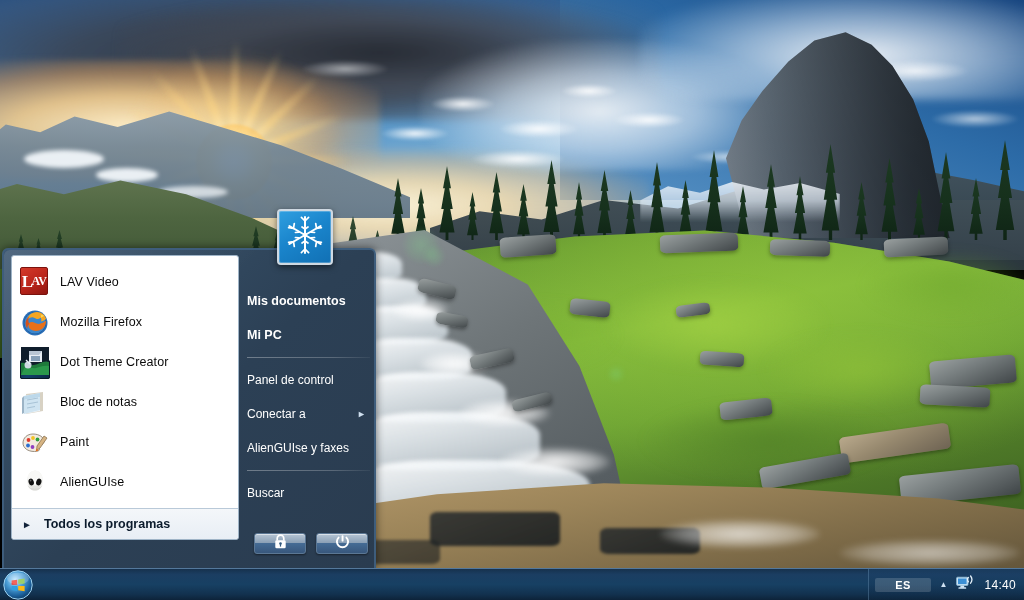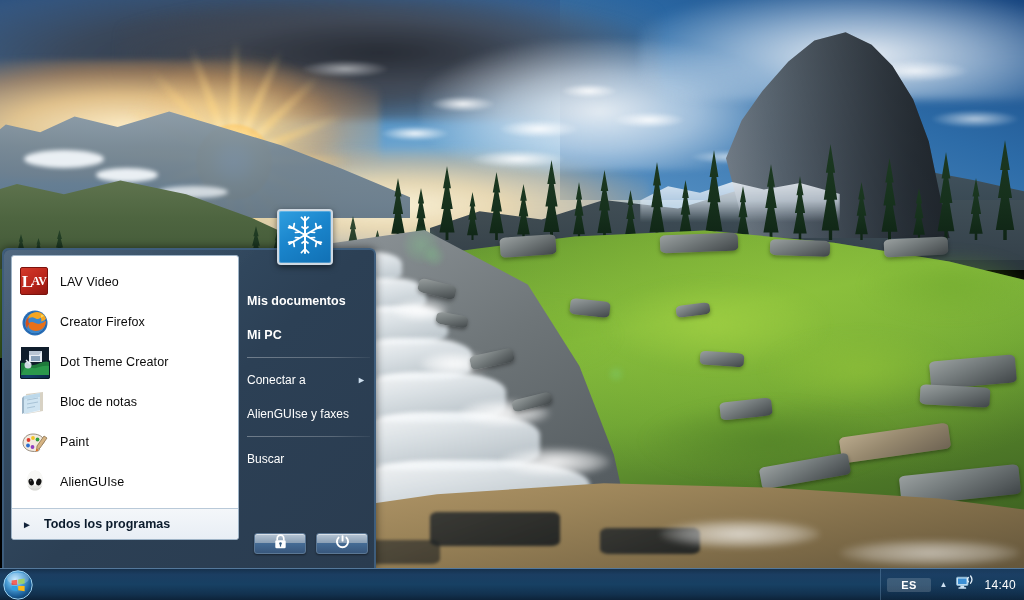--- a/index.html
+++ b/index.html
@@ -312,21 +312,21 @@
   #tasks-area { flex:1; height:100%; }
   #tray {
     display:flex; align-items:center; height:100%;
     padding:0 8px 0 6px; gap:9px;
     border-left:1px solid rgba(120,160,195,.35);
     background:linear-gradient(180deg, rgba(30,70,110,.45) 0%, rgba(14,40,66,.45) 100%);
   }
   .tray-lang {
     font-size:11px; color:#ffffff; font-weight:bold;
     background:rgba(255,255,255,.16);
-    padding:1px 14px; border-radius:2px; letter-spacing:.3px;
+    padding:1px 20px; border-radius:2px; letter-spacing:.3px;
   }
   .tray-chevron { font-size:8px; color:#cfe2f2; }
   .tray-clock { font-size:12px; color:#ffffff; letter-spacing:.3px; }
 
   
   .ico-lav {
     width:28px; height:28px; border-radius:2px;
     background:linear-gradient(150deg,#d43a2a 0%, #b9241a 55%, #8e1711 100%);
     border:1px solid #7a120d;
     color:#fff; font-weight:bold; font-size:13px;
@@ -551,21 +551,21 @@
             <svg width="30" height="30" viewBox="0 0 30 30">
               <circle cx="15" cy="16" r="12.5" fill="#2b6fb8"></circle>
               <circle cx="15" cy="16" r="11" fill="#1c5a9e"></circle>
               <path d="M4.5 16a10.5 10.5 0 0 1 21 0 10.5 10.5 0 0 1-21 0z" fill="#3b86cc"></path>
               <path d="M26 12c-1-4-4.5-7-9-7-5.5 0-9.5 3.8-10 8.6 1.6-2.6 4-3.6 6.4-3.2 2 .4 2.6 1.6 4.6 1.6 1.3 0 2-.6 2.6-1.4.9 1.2 1 2.6.4 3.9 1.4-.2 3.2-1.1 5-2.5z" fill="#f5a623"></path>
               <path d="M25.9 13.6c-2.6 2.7-6 3.6-8.6 3.2-2.4-.4-3.4-1.9-5.6-1.7-2 .2-3.2 1.6-3.3 3.2-.1 2.3 1.8 4.5 4.8 5.3 5.4 1.4 11-1.6 12.4-6.6.3-1.1.4-2.2.3-3.4z" fill="#e8701a"></path>
               <path d="M9.2 9.6c-2 1.4-3.3 3.5-3.6 5.9-.3 2.6.6 4.8 2 6.3-.6-2 .1-3.9 1.6-4.9-1.1-2.4-1.1-5 0-7.3z" fill="#d4511a"></path>
               <path d="M20.5 7.6c.6 1 .7 2.2.2 3.2 1.1-.3 2.4-1 3.6-2-1-.7-2.4-1.1-3.8-1.2z" fill="#ffd34e"></path>
             </svg>
           </span>
-          <span class="prog-label">Creator Firefox</span>
+          <span class="prog-label">Mozilla Firefox</span>
         </div>
 
         <div class="prog-item">
           <span class="prog-icon">
             <span class="ico-dot">
               <svg width="28" height="28" viewBox="0 0 28 28">
                 <rect width="28" height="28" fill="#0f1d2b"></rect>
                 <path d="M0 16c5-1 8 3 13 2s10-5 15-3v13H0z" fill="#1f7a3c"></path>
                 <path d="M4 20c4-1 7 2 11 1s8-3 13-2v9H0z" fill="#2ea04f" opacity=".8"></path>
                 <path d="M8 4h13v11H8z" fill="#e8eef5"></path>
@@ -636,20 +636,23 @@
 
       <div class="place-item">
         <span class="place-label bold">Mis documentos</span>
       </div>
       <div class="place-item">
         <span class="place-label bold">Mi PC</span>
       </div>
 
       <div class="sep"></div>
 
+      <div class="place-item">
+        <span class="place-label">Panel de control</span>
+      </div>
       <div class="place-item">
         <span class="place-label">Conectar a</span>
         <span class="place-arrow">►</span>
       </div>
       <div class="place-item">
         <span class="place-label">AlienGUIse y faxes</span>
       </div>
 
       <div class="sep"></div>
 

